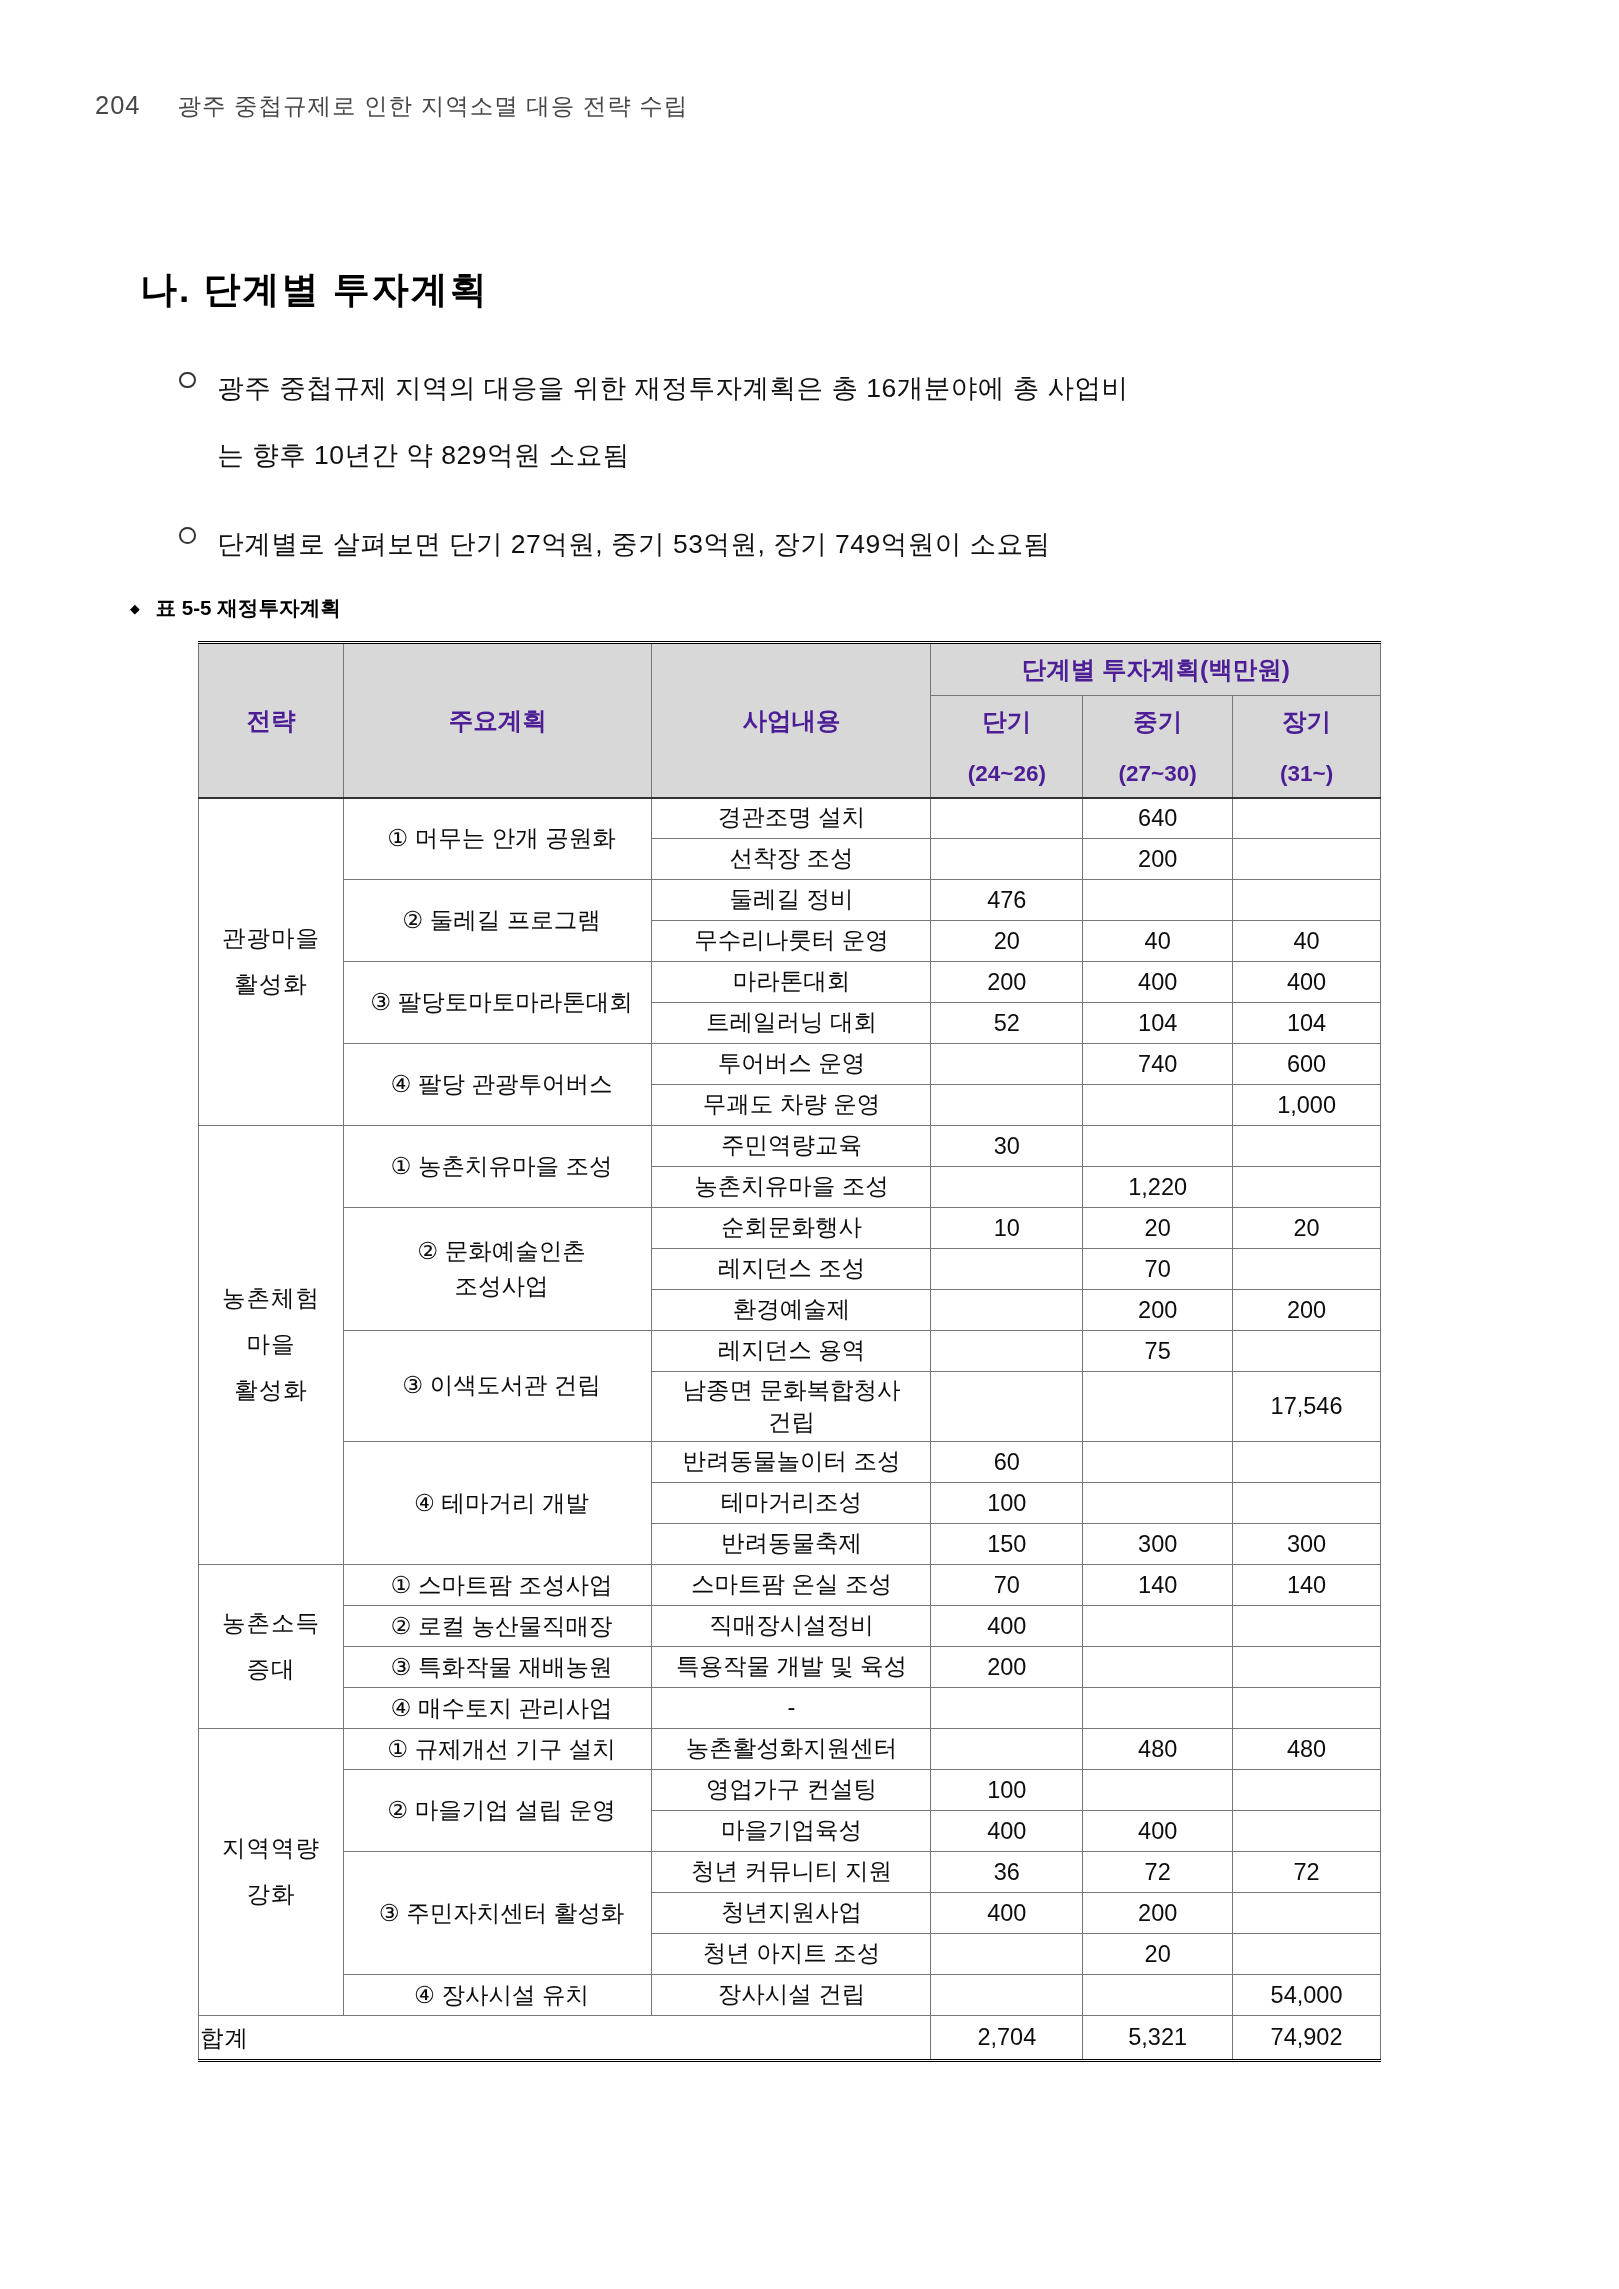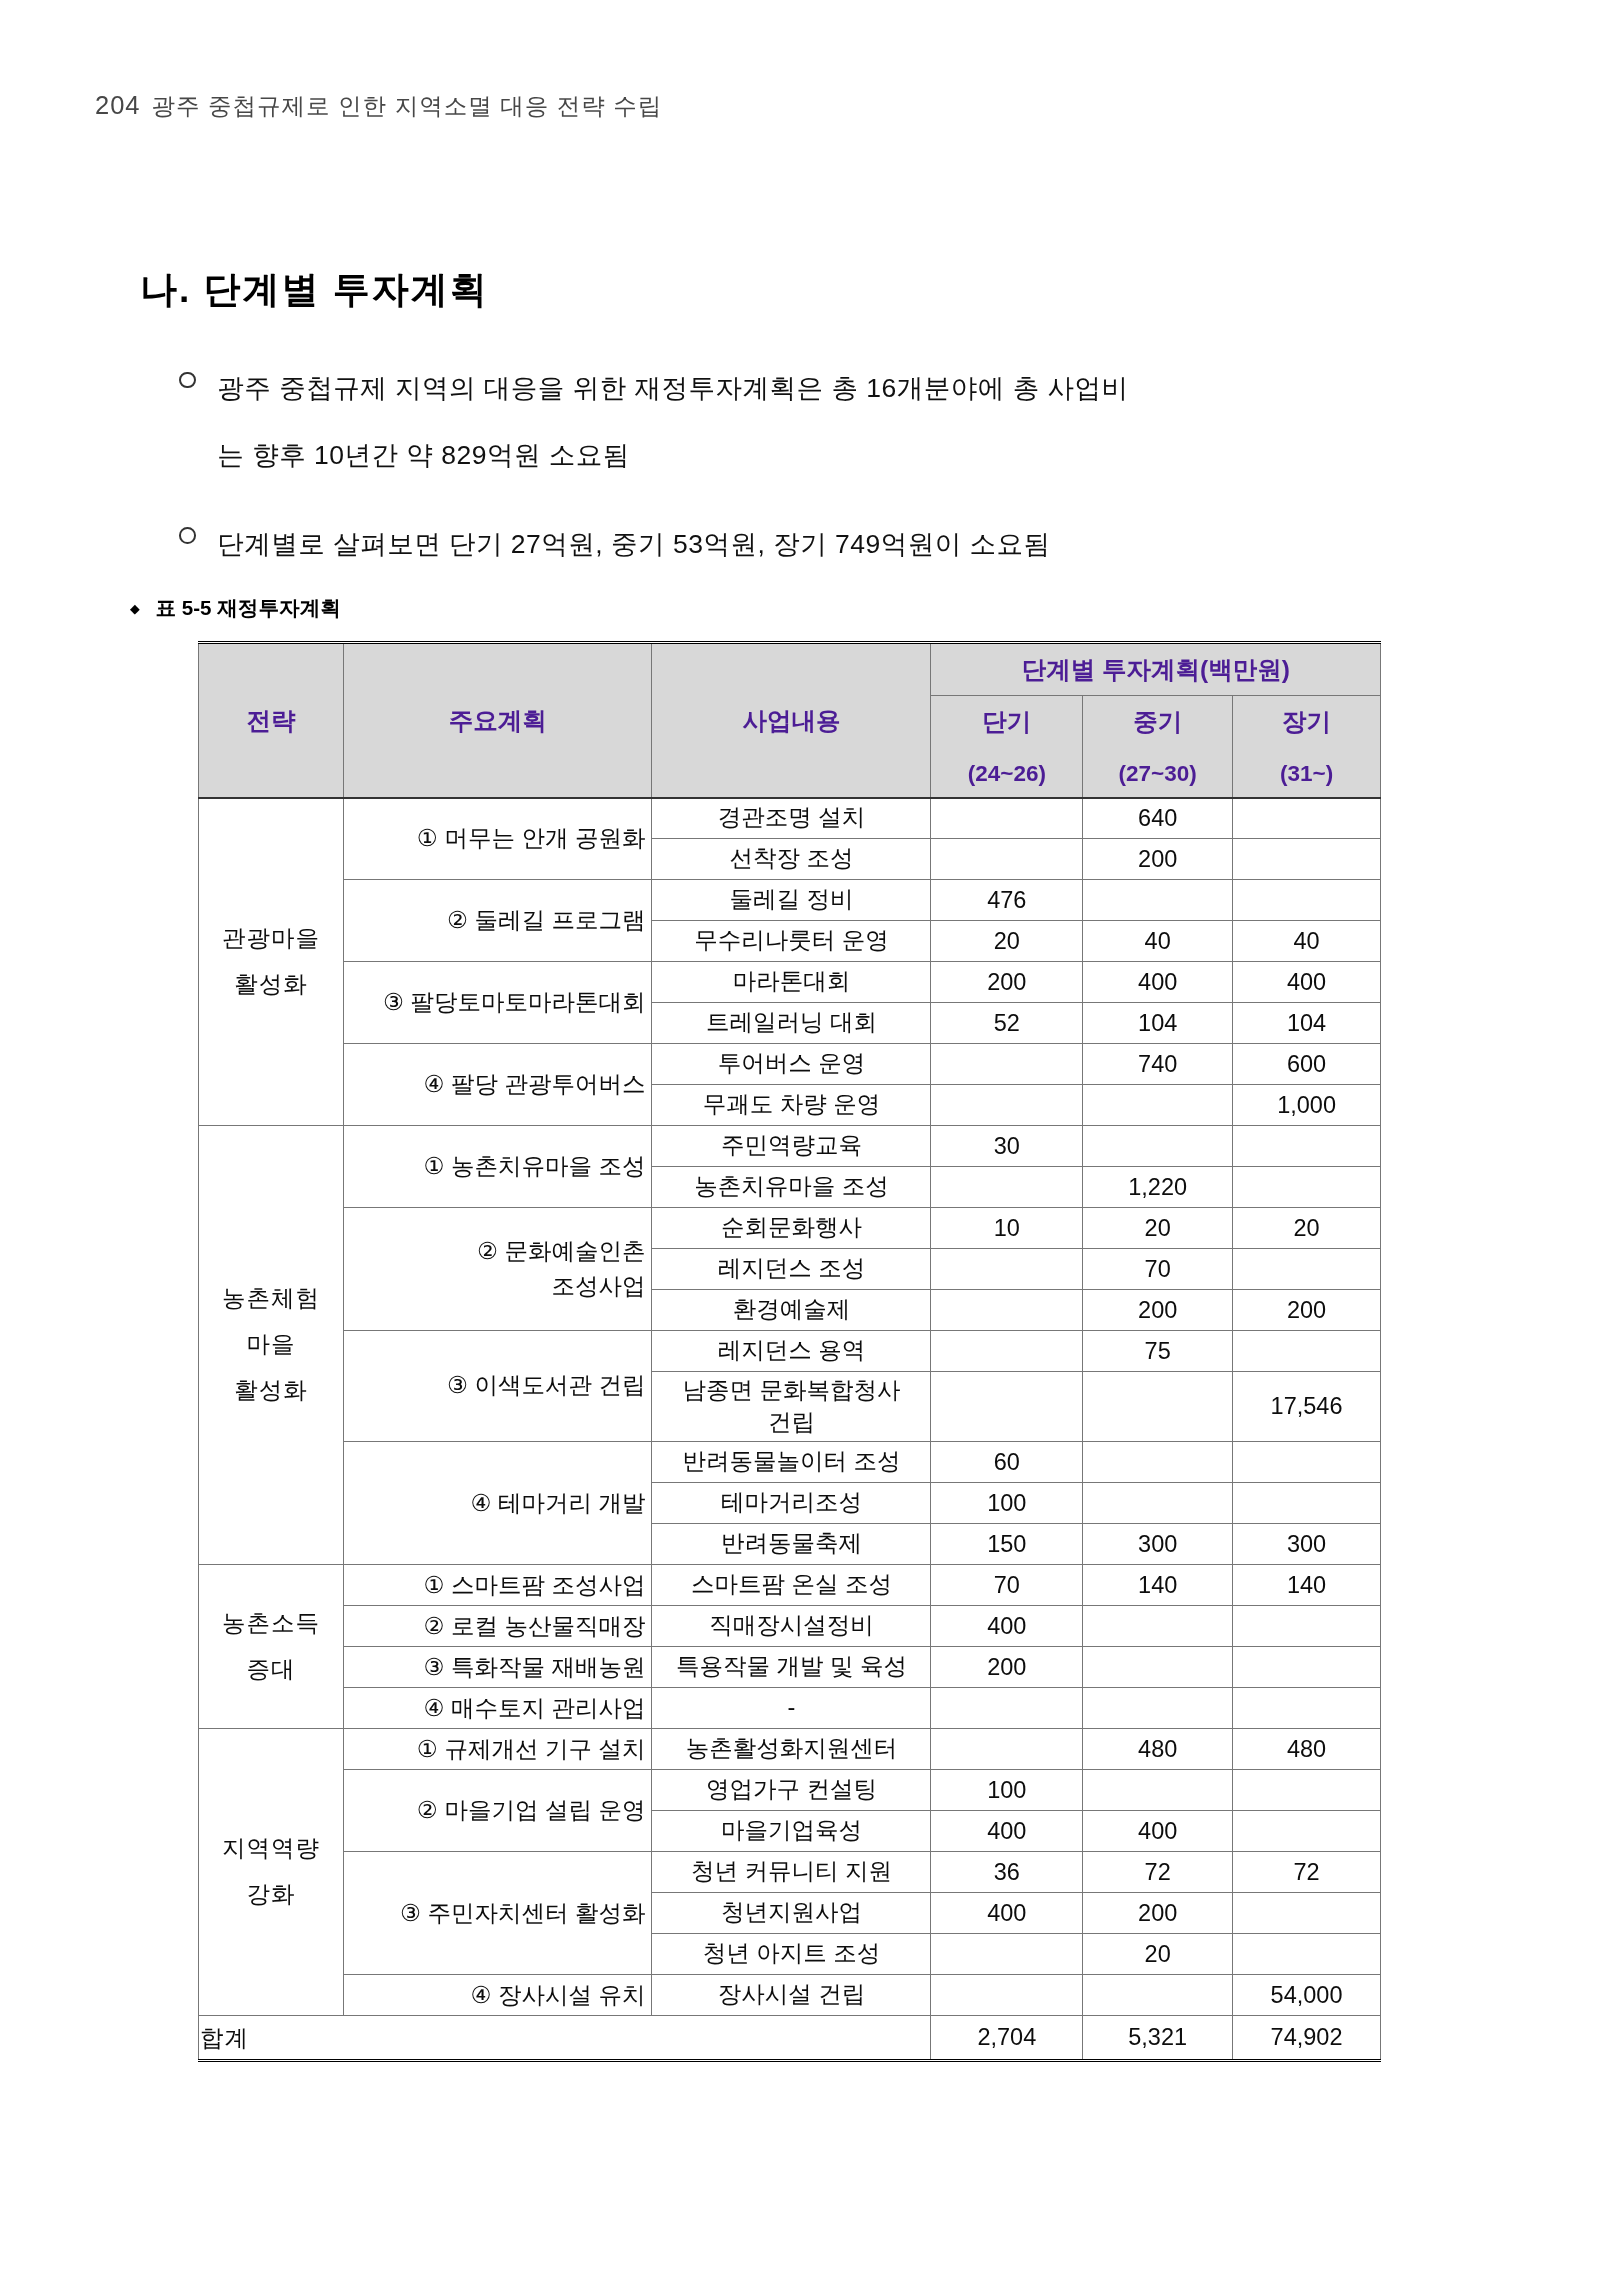--- a/index.html
+++ b/index.html
@@ -8,21 +8,21 @@
     background:#ffffff;
     font-family:"Liberation Sans","DejaVu Sans",sans-serif;
     color:#111;
     position:relative;
     overflow:hidden;
   }
   .page { position:absolute; inset:0; }
 
   .page-header {
     position:absolute; top:90px; left:95px;
-    display:flex; align-items:baseline; gap:11px;
+    display:flex; align-items:baseline; gap:37px;
     font-size:23.5px; color:#474747; letter-spacing:1px;
   }
   .page-header .num { font-size:25.5px; }
 
   .section-title {
     position:absolute; top:265px; left:140px;
     font-size:37px; font-weight:bold; color:#000;
     letter-spacing:2px;
   }
 
@@ -58,21 +58,21 @@
     text-align:center; vertical-align:middle; color:#4c1d95;
   }
   thead tr.h1 { height:53px; }
   thead tr.h2 { height:102px; }
   thead tr.h2 th .range { font-weight:bold; font-size:22.5px; margin-top:23px; }
   thead { border-bottom:2px solid #333; }
 
   tbody tr { height:41px; }
   td { vertical-align:middle; white-space:pre-line; }
   td.strategy { text-align:center; line-height:1.95; letter-spacing:1px; }
-  td.plan { text-align:right; padding:2px 5.9px 2px 13.7px; line-height:1.5;margin-left:36px; }
+  td.plan { text-align:center; padding:2px 5.9px 2px 13.7px; line-height:1.5;margin-left:36px; }
   td.content { text-align:center; line-height:1.35; padding:2.9px 3.9px; }
   td.num { text-align:center; }
   td.total { letter-spacing:1px; }
   tr.total-row { height:45px; }
   tr.total-row td { border-bottom:none; }
 </style>
 </head>
 <body>
 
 <div class="page">

